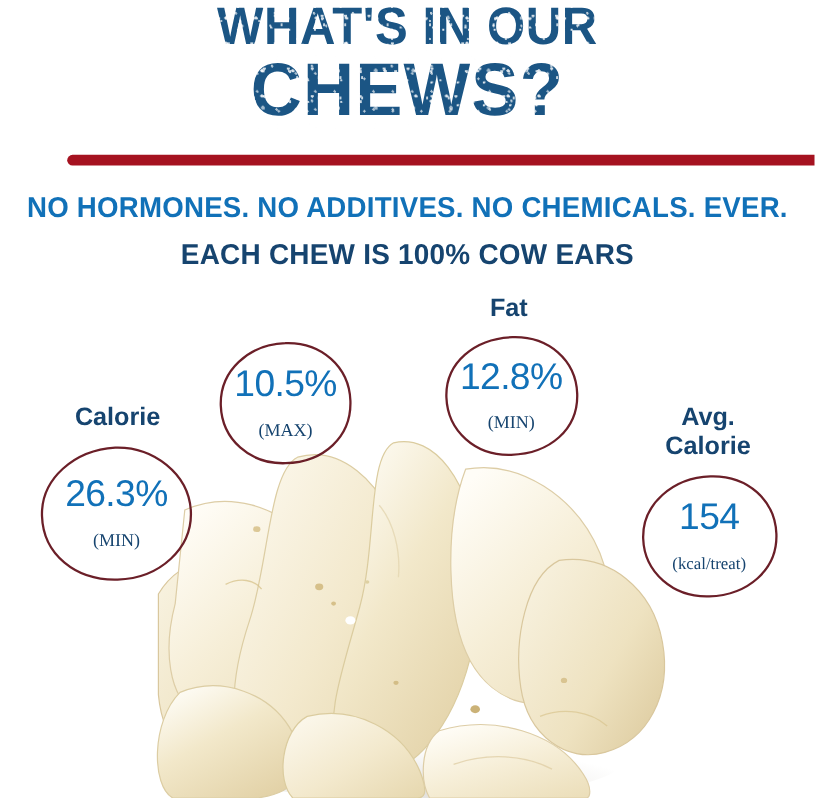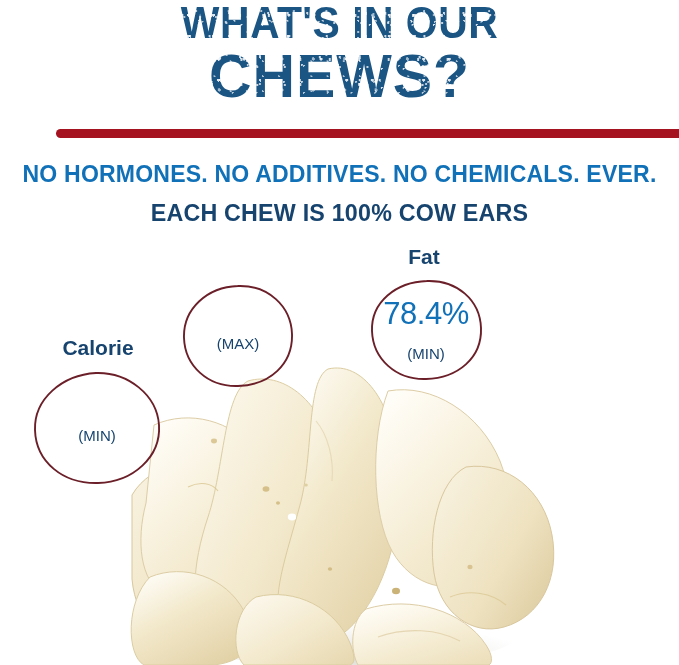--- a/index.html
+++ b/index.html
@@ -171,21 +171,21 @@
   .badge-value {
     font-family: "Liberation Sans", sans-serif;
     font-weight: normal;
     font-size: 31px;
     line-height: 32px;
     color: #1171b8;
     letter-spacing: -0.5px;
     white-space: nowrap;
   }
   .badge-unit {
-    font-family: Liberation Sans, sans-serif;
+    font-family: Liberation Serif, serif;
     font-weight: normal;
     font-size: 15px;
     line-height: 17px;
     color: #16446f;
     margin-top: 15px;
     white-space: nowrap;
     text-align: right;
   }
   .badge-unit.small {
     font-size: 14px;
@@ -273,43 +273,58 @@
     </svg>
   </div>
 
   <div class="badge" style="left:18px; top:336px; width:160px; height:150px;">
     <div class="badge-label" style="top:0px;">Calorie</div>
     <div class="badge-circle" style="left:14px; top:34px; width:130px; height:116px;">
       <svg width="130" height="116" viewBox="0 0 130 116" aria-hidden="true">
         <path d="M64 3 C96 2 125 25 127 55 C129 87 101 112 66 113 C31 114 4 92 3 60 C2 29 30 5 64 3" fill="none" stroke="#6b1f28" stroke-width="1.9" stroke-linecap="round"></path>
       </svg>
       <div class="badge-inner">
+        <div class="badge-value">26.3%</div>
         <div class="badge-unit">(MIN)</div>
       </div>
     </div>
   </div>
 
   <div class="badge" style="left:164px; top:250px; width:150px; height:146px;">
     <div class="badge-circle" style="left:18px; top:34px; width:112px; height:104px;">
       <svg width="112" height="104" viewBox="0 0 112 104" aria-hidden="true">
         <path d="M56 2 C86 1 109 22 110 50 C111 80 88 101 56 102 C26 103 3 82 2 54 C1 25 25 3 56 2" fill="none" stroke="#6b1f28" stroke-width="1.9" stroke-linecap="round"></path>
       </svg>
       <div class="badge-inner">
+        <div class="badge-value">10.5%</div>
         <div class="badge-unit">(MAX)</div>
       </div>
     </div>
   </div>
 
   <div class="badge" style="left:356px; top:245px; width:136px; height:146px;">
     <div class="badge-label" style="top:0px;">Fat</div>
     <div class="badge-circle" style="left:13px; top:34px; width:114px; height:102px;">
       <svg width="114" height="102" viewBox="0 0 114 102" aria-hidden="true">
         <path d="M58 2 C88 1 111 21 112 49 C113 79 89 99 57 100 C27 101 4 80 3 52 C2 23 27 3 58 2" fill="none" stroke="#6b1f28" stroke-width="1.9" stroke-linecap="round"></path>
       </svg>
       <div class="badge-inner">
-        <div class="badge-value">78.4%</div>
+        <div class="badge-value">12.8%</div>
         <div class="badge-unit">(MIN)</div>
       </div>
     </div>
   </div>
 
+  <div class="badge" style="left:515px; top:336px; width:150px; height:165px;">
+    <div class="badge-label" style="top:0px;">Avg.</div>
+    <div class="badge-label" style="top:24px;">Calorie</div>
+    <div class="badge-circle" style="left:18px; top:59px; width:116px; height:104px;">
+      <svg width="116" height="104" viewBox="0 0 116 104" aria-hidden="true">
+        <path d="M59 2 C90 1 113 22 114 50 C115 80 90 101 58 102 C28 103 4 82 3 54 C2 25 28 3 59 2" fill="none" stroke="#6b1f28" stroke-width="1.9" stroke-linecap="round"></path>
+      </svg>
+      <div class="badge-inner">
+        <div class="badge-value">154</div>
+        <div class="badge-unit small">(kcal/treat)</div>
+      </div>
+    </div>
+  </div>
 
 </div>
 
 </body></html>

